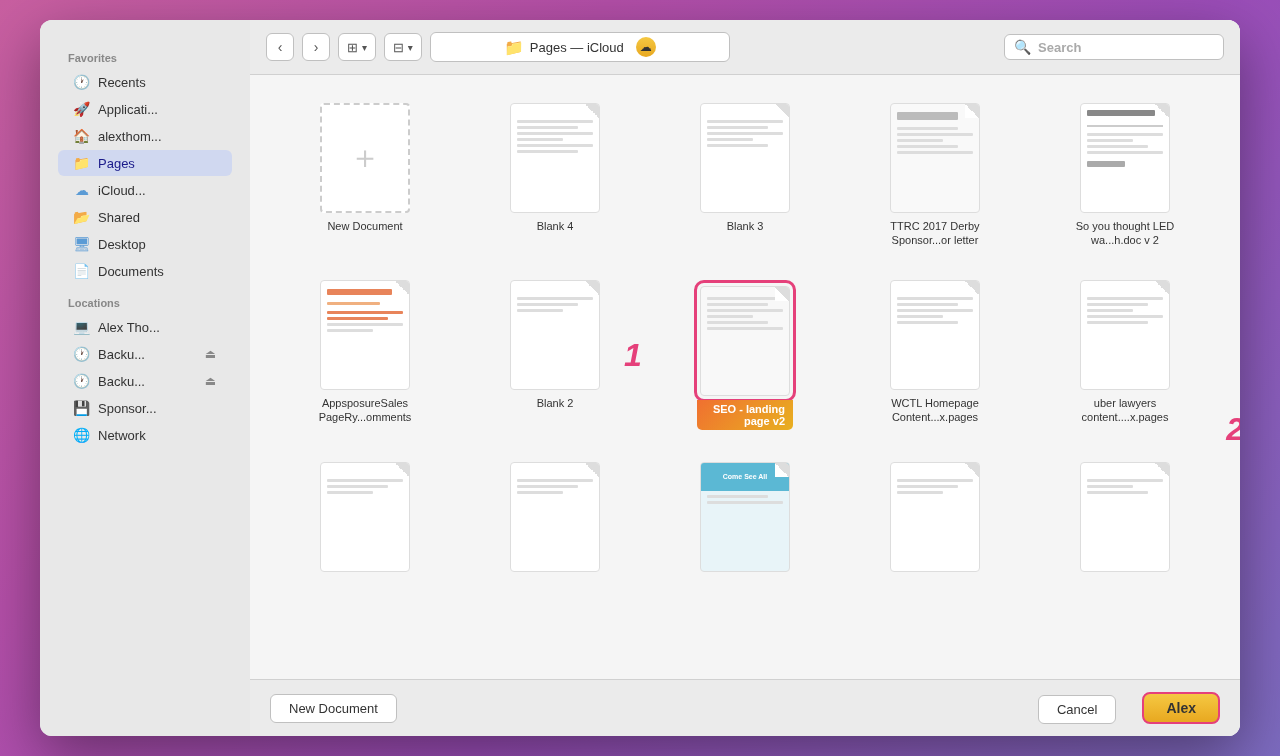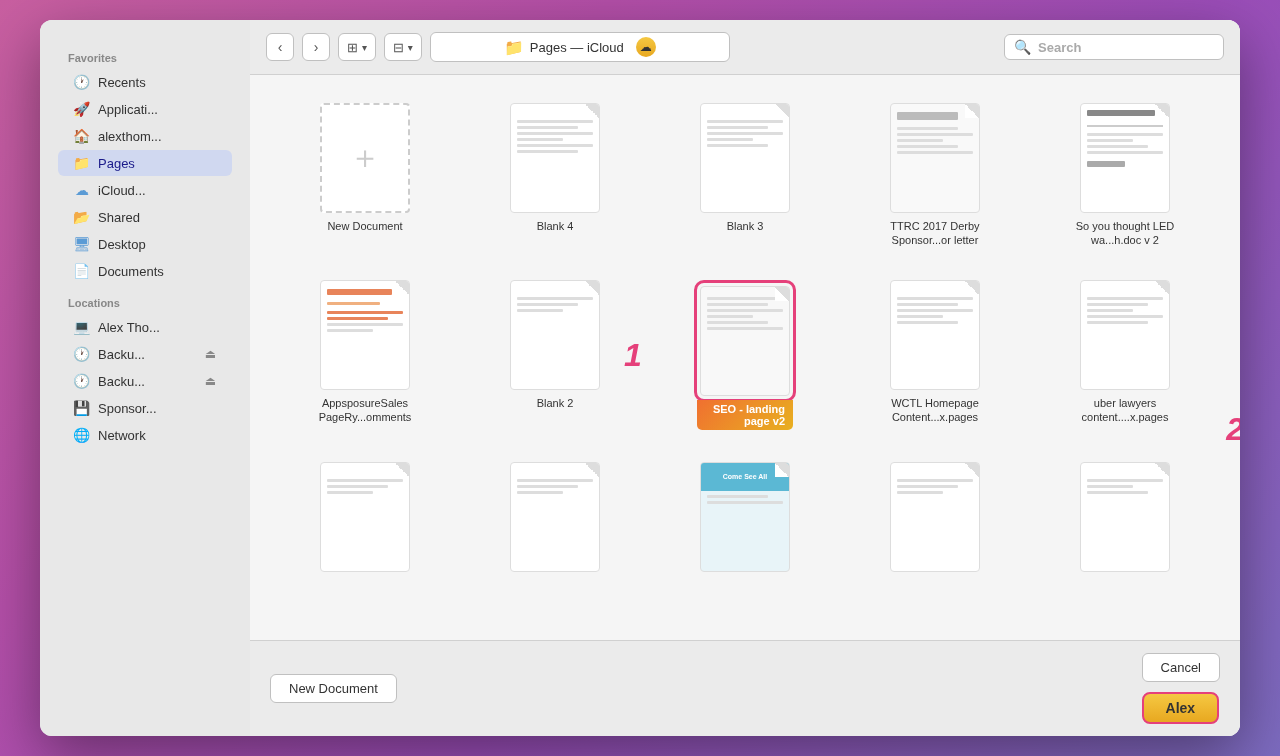--- a/index.html
+++ b/index.html
@@ -284,23 +284,22 @@
       background: linear-gradient(to bottom, #f5c842, #e8a820);
       border: 2px solid #e5407a;
       color: #333;
       font-weight: 600;
       padding: 6px 22px;
       border-radius: 8px;
       font-size: 14px;
     }
     .bottom-right {
       display: flex;
-      gap: 10px;
-      align-items: flex-start;
-      flex-direction: column;
+      gap: 26px;
+      align-items: flex-end;
     }
 
     
     .icloud-badge {
       background: linear-gradient(to bottom, #f5c842, #e8a820);
       border-radius: 50%;
       width: 20px;
       height: 20px;
       display: flex;
       align-items: center;

